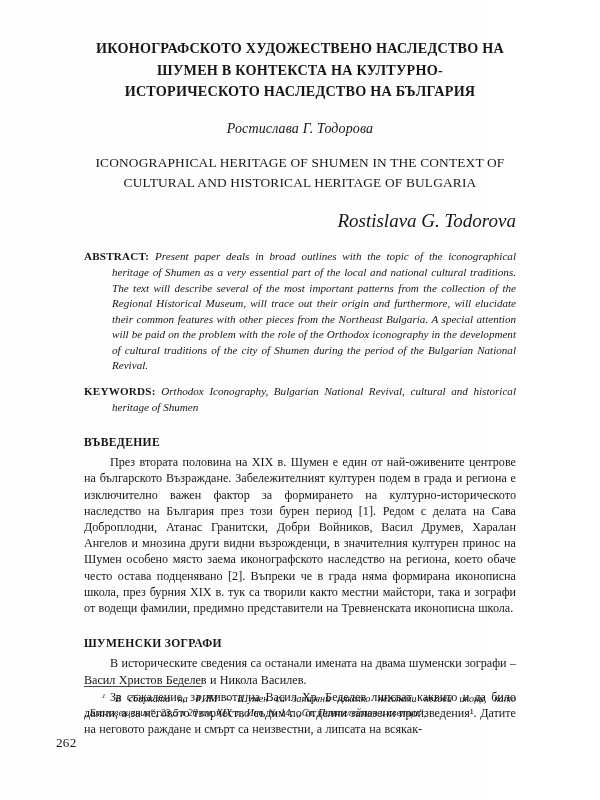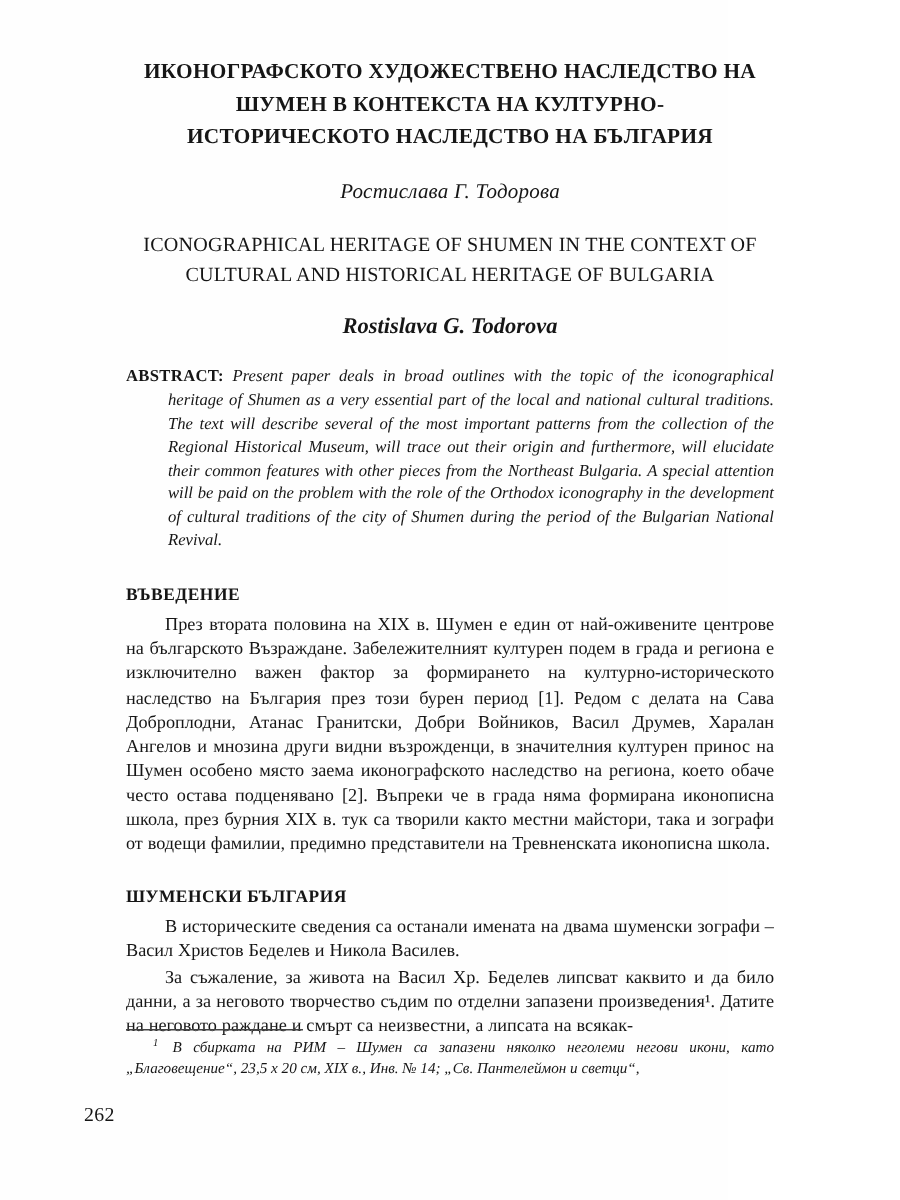--- a/index.html
+++ b/index.html
@@ -50,24 +50,24 @@
   .title-en {
     text-align: center;
     font-weight: normal;
     font-size: 13.4px;
     line-height: 1.48;
     letter-spacing: 0.012em;
     margin-top: 16px;
     padding: 0 4px;
   }
   .author-en {
-    text-align: center;
+    text-align: right;
     font-style: italic;
-    font-weight: bold;
-    font-size: 15px;
+    font-weight: normal;
+    font-size: 19px;
     margin-top: 18px;
   }
 
   
   .abstract-block {
     margin-top: 17px;
     font-style: italic;
     font-size: 11.1px;
     line-height: 1.405;
     text-align: justify;
@@ -141,26 +141,27 @@
     <h1 class="title-bg">ИКОНОГРАФСКОТО ХУДОЖЕСТВЕНО НАСЛЕДСТВО НА ШУМЕН В КОНТЕКСТА НА КУЛТУРНО-ИСТОРИЧЕСКОТО НАСЛЕДСТВО НА БЪЛГАРИЯ</h1>
 
     <div class="author-bg">Ростислава Г. Тодорова</div>
 
     <h2 class="title-en">ICONOGRAPHICAL HERITAGE OF SHUMEN IN THE CONTEXT OF CULTURAL AND HISTORICAL HERITAGE OF BULGARIA</h2>
 
     <div class="author-en">Rostislava G. Todorova</div>
 
     <div class="abstract-block">
       <p class="ind"><span class="lead">ABSTRACT:</span><span> Present paper deals in broad outlines with the topic of the iconographical heritage of Shumen as a very essential part of the local and national cultural traditions. The text will describe several of the most important patterns from the collection of the Regional Historical Museum, will trace out their origin and furthermore, will elucidate their common features with other pieces from the Northeast Bulgaria. A special attention will be paid on the problem with the role of the Orthodox iconography in the development of cultural traditions of the city of Shumen during the period of the Bulgarian National Revival.</span></p>
+      <p class="ind-kw"><span class="lead">KEYWORDS:</span><span> Orthodox Iconography, Bulgarian National Revival, cultural and historical heritage of Shumen</span></p>
     </div>
 
     <div class="section-head">ВЪВЕДЕНИЕ</div>
     <p class="body-p">През втората половина на XIX в. Шумен е един от най-оживените центрове на българското Възраждане. Забележителният културен подем в града и региона е изключително важен фактор за формирането на културно-историческото наследство на България през този бурен период [1]. Редом с делата на Сава Доброплодни, Атанас Гранитски, Добри Войников, Васил Друмев, Харалан Ангелов и мнозина други видни възрожденци, в значителния културен принос на Шумен особено място заема иконографското наследство на региона, което обаче често остава подценявано [2]. Въпреки че в града няма формирана иконописна школа, през бурния XIX в. тук са творили както местни майстори, така и зографи от водещи фамилии, предимно представители на Тревненската иконописна школа.</p>
 
-    <div class="section-head">ШУМЕНСКИ БЪЛГАРИЯ</div>
+    <div class="section-head">ШУМЕНСКИ ЗОГРАФИ</div>
     <p class="body-p">В историческите сведения са останали имената на двама шуменски зографи – Васил Христов Беделев и Никола Василев.</p>
     <p class="body-p">За съжаление, за живота на Васил Хр. Беделев липсват каквито и да било данни, а за неговото творчество съдим по отделни запазени произведения¹. Датите на неговото раждане и смърт са неизвестни, а липсата на всякак-</p>
 
   </div>
 
   <div class="footnote-wrap">
     <div class="footnote-rule"></div>
     <p class="footnote"><sup>1</sup><span> В сбирката на РИМ – Шумен са запазени няколко неголеми негови икони, като „Благовещение“, 23,5 х 20 см, XIX в., Инв. № 14; „Св. Пантелеймон и светци“,</span></p>
   </div>
 

